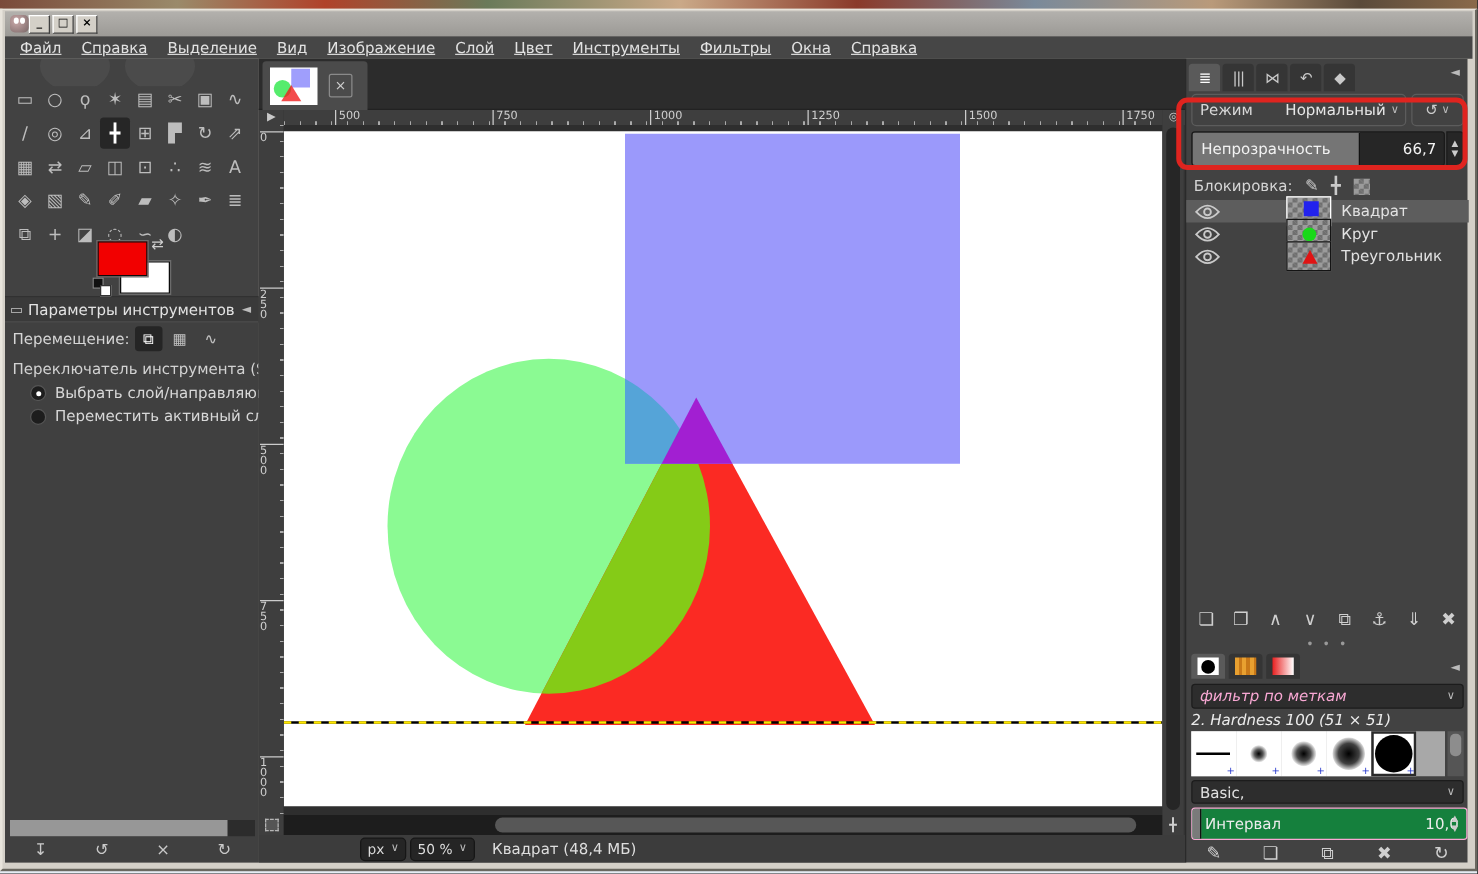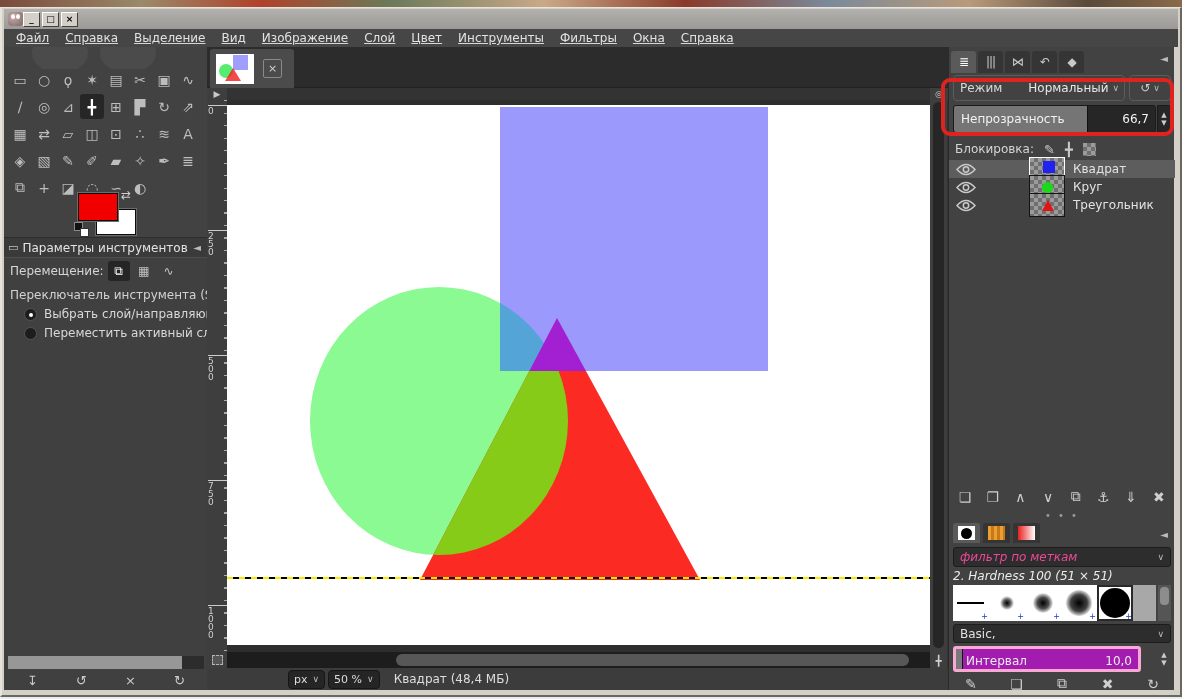--- a/index.html
+++ b/index.html
@@ -126,31 +126,31 @@
   .layer-btnrow .ibtn, .brush-btnrow .ibtn { color:#cfcfcf; font-size:14px; width:24px; text-align:center; }
   .dock-sep { position:absolute; left:0; top:465px; width:226px; text-align:center; color:#999; font-size:10px; letter-spacing:2px; line-height:8px;}
   .dock2-tabs { position:absolute; left:4px; top:474px; width:218px; height:22px; display:flex; gap:3px; align-items:flex-end; }
   .d2tab { width:27px; height:20px; border-radius:3px 3px 0 0; background:#353535; display:flex; align-items:center; justify-content:center; }
   .d2tab.sel { background:#5a5a5a; }
   .d2tab .bi { width:17px; height:14px; background:#fff; position:relative; }
   .d2tab .bi b{ position:absolute; left:3px; top:2px; width:11px; height:11px; background:#000; border-radius:50%;}
   .d2tab .pat { width:17px; height:14px; background:repeating-linear-gradient(90deg,#e8a030 0 3px,#c87818 3px 6px); }
   .d2tab .grad { width:17px; height:14px; background:linear-gradient(90deg,#e82020,#fff); }
   .filter-row { position:absolute; left:4px; top:500px; width:218px; height:20px; background:#2d2d2d; border:1px solid #1c1c1c; border-radius:3px; display:flex; align-items:center; padding:0 6px; }
-  .filter-row .ph { font-style:italic; color:#ec4899; flex:1; }
+  .filter-row .ph { font-style:italic; color:#f9a8d4; flex:1; }
   .brush-title { position:absolute; left:4px; top:522px; width:218px; font-style:italic; color:#ececec; white-space:nowrap; }
   .brush-grid { position:absolute; left:4px; top:538px; width:203px; height:36px; background:#a8a8a8; display:flex; }
   .brush-cell { width:36px; height:36px; background:#fff; position:relative; }
   .brush-cell.sel { outline:2px solid #2a2a2a; outline-offset:-2px; }
   .brush-cell .plus { position:absolute; right:1px; bottom:0px; color:#2233cc; font-size:8px; }
   .brush-scroll { position:absolute; left:209px; top:538px; width:13px; height:36px; background:#555; }
   .brush-scroll .thumb { position:absolute; left:2px; top:2px; width:9px; height:18px; background:#8d8d8d; border-radius:4px;}
   .basic-row { position:absolute; left:4px; top:577px; width:218px; height:19px; background:#2d2d2d; border:1px solid #1c1c1c; border-radius:3px; display:flex; align-items:center; padding:0 6px; color:#e0e0e0;}
   .basic-row .txt{ flex:1; }
-  .interval-row { position:absolute; left:4px; top:599px; width:188px; height:26px; background:#a21caf; border:3px solid #f9a8d4; border-radius:3px; overflow:hidden; }
+  .interval-row { position:absolute; left:4px; top:599px; width:221px; height:26px; background:#15803d; border:1px solid #f9a8d4; border-radius:3px; overflow:hidden; }
   .interval-fill { position:absolute; left:0; top:0; bottom:0; width:7px; background:#7a7a7a; border-right:1px solid #111; }
   .interval-row .lbl { position:absolute; left:10px; top:5px; color:#ececec; }
   .interval-row .val { position:absolute; right:6px; top:5px; color:#ececec; }
   .spin2 { position:absolute; left:208px; top:599px; width:14px; height:26px; display:flex; flex-direction:column; justify-content:center; align-items:center; color:#ccc; font-size:7px; line-height:8px; }
   .brush-btnrow { position:absolute; left:10px; top:628px; width:206px; display:flex; justify-content:space-between; align-items:center; }
 
   
   .annotation { left:941px; top:78px; width:233px; height:58px; border:4px solid #df241f; border-radius:9px; z-index:50; pointer-events:none; }
 
   .bottom-strip { left:0; top:697px; width:1182px; height:2px; background:#e6edf5; }
@@ -283,20 +283,28 @@
       <div class="img-tab">
         <div class="img-thumb">
             <span class="sq"></span>
             <span class="ci"></span>
             <span class="tr"></span>
           </div>
         <div class="tab-close">×</div>
       </div>
     </div>
     <div class="abs corner" style="left:0;top:41px;width:20px;height:12px;">▶</div>
+    <div class="ruler ruler-h" id="hruler">
+        <div class="lab" style="left: 41px;">500</div>
+        <div class="lab" style="left: 167px;">750</div>
+        <div class="lab" style="left: 293px;">1000</div>
+        <div class="lab" style="left: 419px;">1250</div>
+        <div class="lab" style="left: 545px;">1500</div>
+        <div class="lab" style="left: 671px;">1750</div>
+      </div>
     <div class="abs corner" style="left:723px;top:41px;width:18px;height:12px;">◎</div>
     <div class="ruler ruler-v" id="vruler">
         <div class="lab" style="top: 5px;">
           <span>0</span>
         </div>
         <div class="lab" style="top: 130px;">
           <span>2</span>
           <span>5</span>
           <span>0</span>
         </div>

